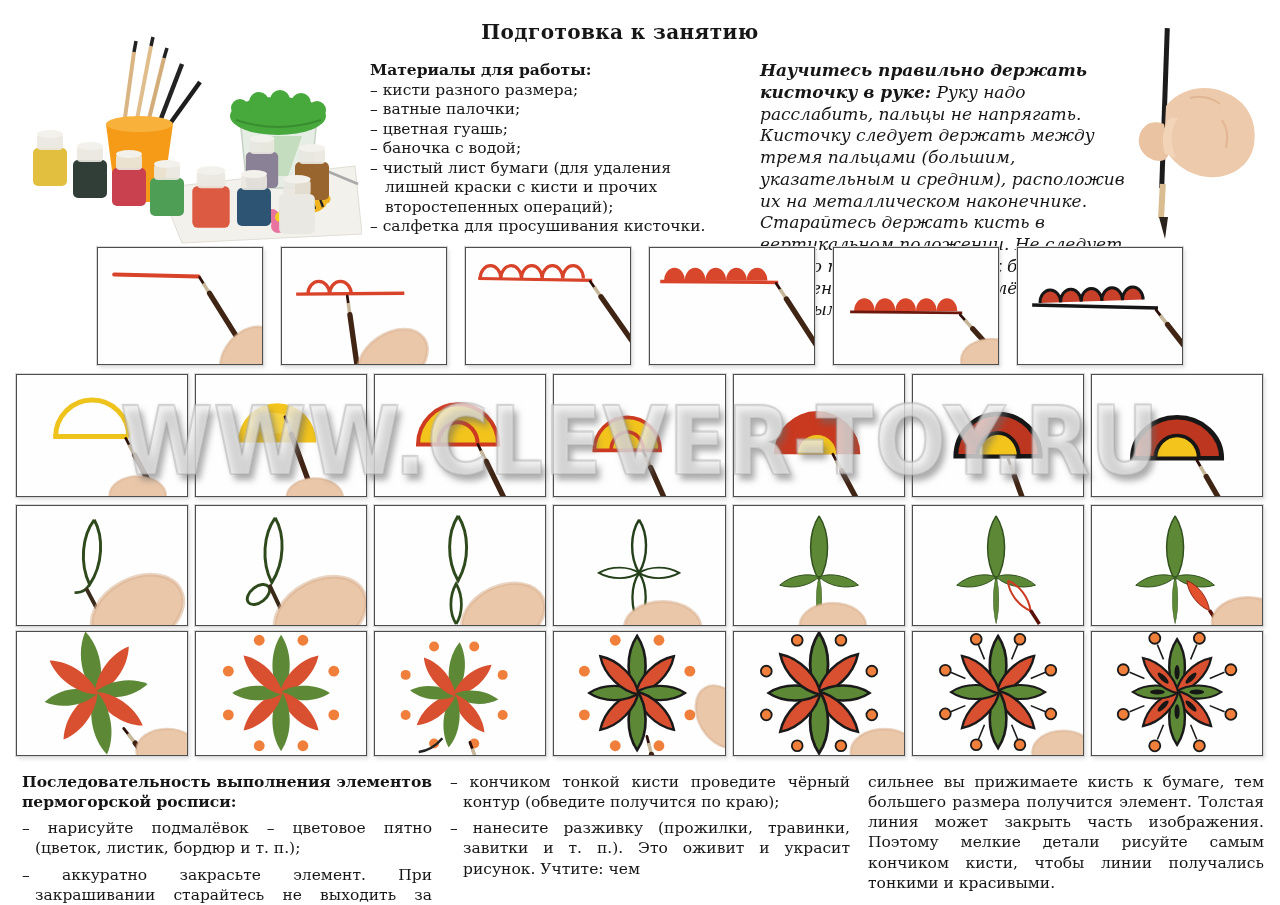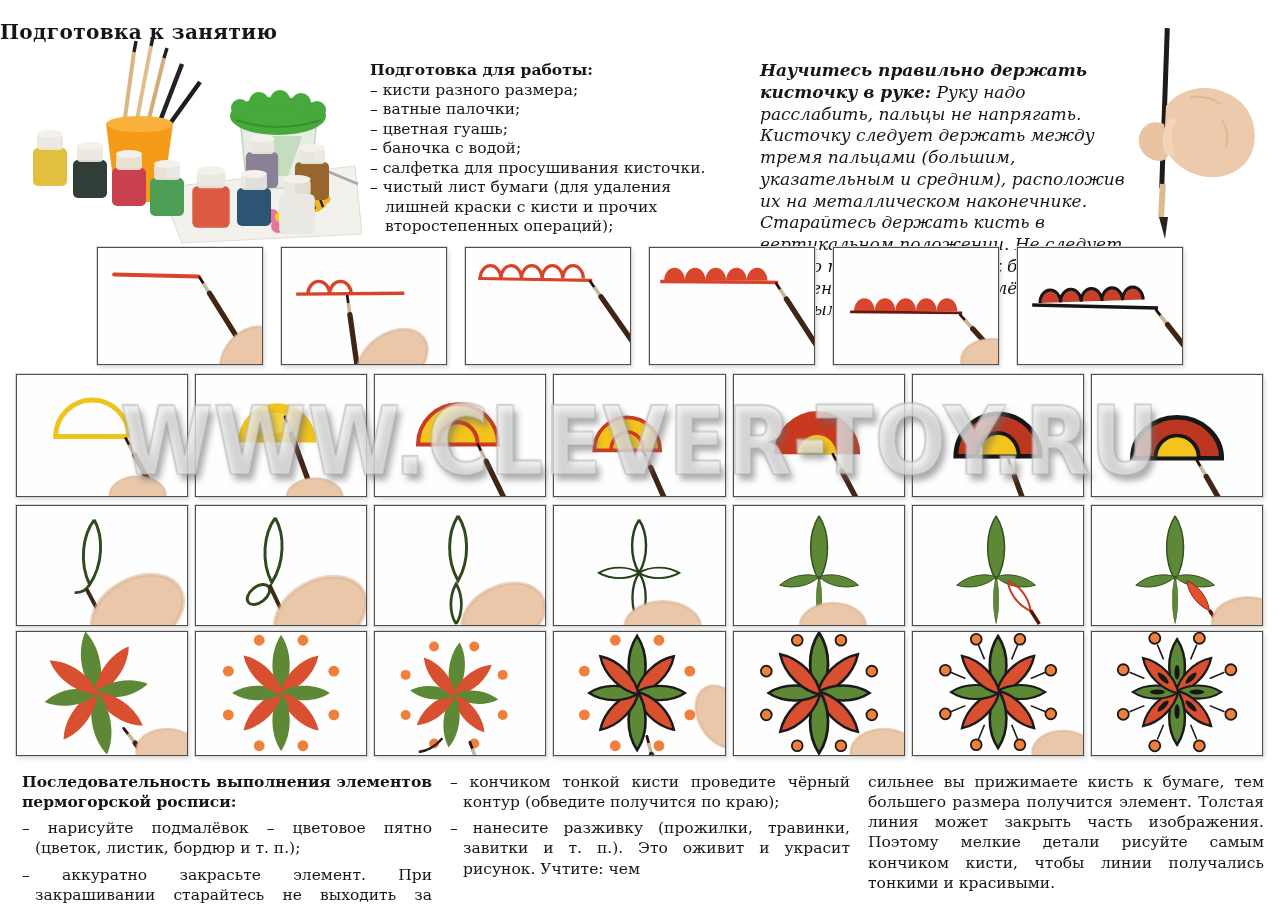--- a/index.html
+++ b/index.html
@@ -4,21 +4,21 @@
 <style>
   html,body{margin:0;padding:0;}
   body{
     width:1280px;height:905px;position:relative;overflow:hidden;
     background:#ffffff;color:#161616;
     font-family:"DejaVu Serif","Liberation Serif",serif;
   }
   .abs{position:absolute;}
   
   .page-title{
-    left:0;top:20px;width:1240px;
+    left:0;top:20px;width:1240px;text-align:center;
     font-size:20px;font-weight:bold;letter-spacing:.4px;
   }
   .materials{left:370px;top:60px;width:355px;font-size:15.5px;line-height:1.26;}
   .materials .hd{font-weight:bold;margin-bottom:1px;}
   .materials ul{list-style:none;margin:0;padding:0;}
   .materials li{padding-left:15px;text-indent:-15px;}
   .brush-hold{left:760px;top:60px;width:378px;font-size:17px;line-height:1.28;font-style:italic;}
   .brush-hold .hd{font-weight:bold;}
   
   .strip{display:flex;}
@@ -170,28 +170,28 @@
       <use href="#jar" fill="#8b8196" transform="translate(252,116) scale(0.95)"></use>
       <use href="#jar" fill="#99652f" transform="translate(302,126)"></use>
       <use href="#jar" fill="#dd5a42" transform="translate(201,150) scale(1.1)"></use>
       <use href="#jar" fill="#2e5474" transform="translate(244,152)"></use>
       <use href="#jar" fill="#e9e8e3" transform="translate(287,158) scale(1.05)"></use>
     </g>
   </svg>
 </div>
 
 <div class="abs materials">
-  <div class="hd">Подготовка для работы:</div>
+  <div class="hd">Материалы для работы:</div>
   <ul>
     <li>– кисти разного размера;</li>
     <li>– ватные палочки;</li>
     <li>– цветная гуашь;</li>
     <li>– баночка с водой;</li>
+    <li>– чистый лист бумаги (для удаления лишней краски с кисти и прочих второстепенных операций);</li>
     <li>– салфетка для просушивания кисточки.</li>
-    <li>– чистый лист бумаги (для удаления лишней краски с кисти и прочих второстепенных операций);</li>
   </ul>
 </div>
 
 <div class="abs brush-hold">
   <span class="hd">Научитесь правильно держать кисточку в руке:</span>
   <span>Руку надо расслабить, пальцы не напрягать. Кисточку следует держать между тремя пальцами (большим, указательным и средним), расположив их на металлическом наконечнике. Старайтесь держать кисть в вертикальном положении. Не следует сильно прижимать ворс к бумаге – движения должны быть лёгкими и плавными.</span>
 </div>
 
 <div class="abs hphoto" style="left:1104px;top:28px;width:172px;height:218px" title="hand-holding-brush-vertically-photo">
   <svg viewBox="0 0 172 218" width="172" height="218">

